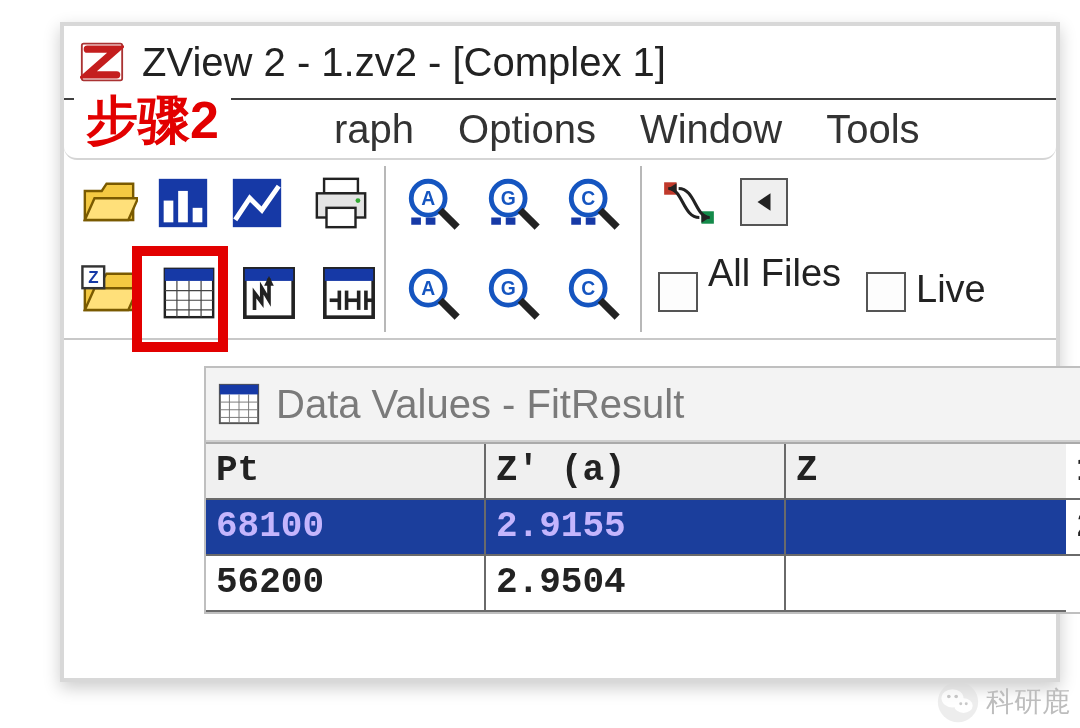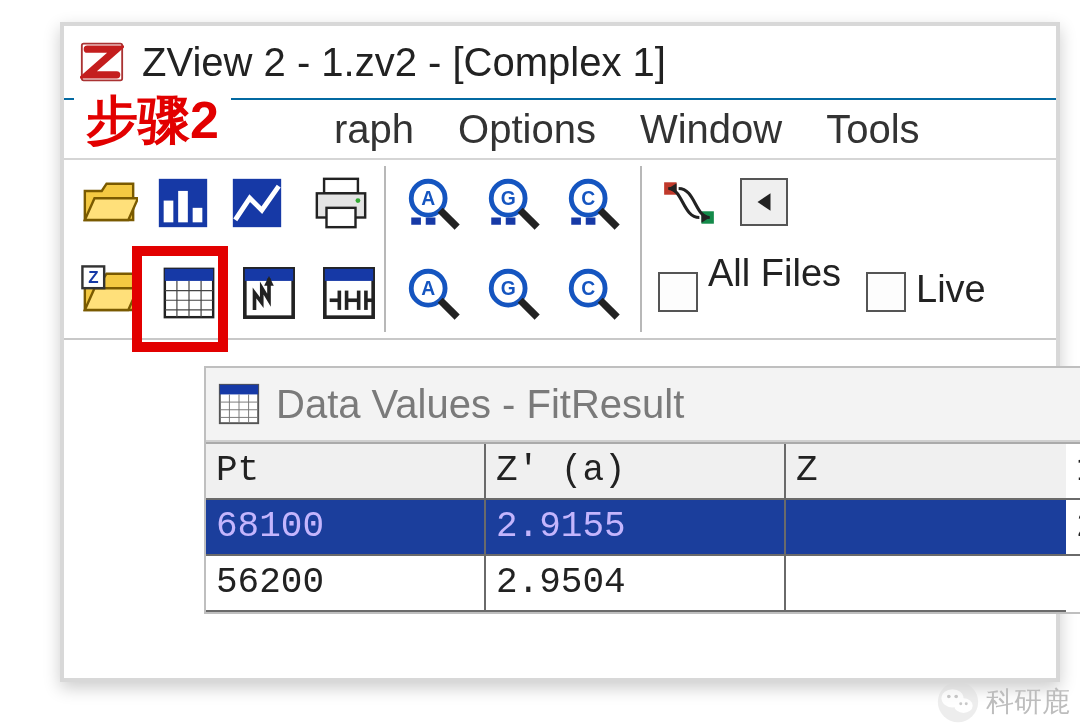--- a/index.html
+++ b/index.html
@@ -22,39 +22,40 @@
     background: #fff;
     box-shadow: 0 6px 16px rgba(0,0,0,.2);
     filter: blur(0.4px);
   }
   
   .titlebar {
     display: flex;
     align-items: center;
     height: 74px;
     padding-left: 10px;
-    border-bottom: 2px solid #0369a1;
+    border-bottom: 2px solid #404040;
     font-size: 40px;
     color: #222;
   }
   .app-icon {
     width: 44px; height: 44px;
     margin-right: 18px;
     margin-left: 6px;
   }
   
   .menubar {
     display: flex;
     align-items: center;
     height: 60px;
     font-size: 40px;
     color: #333;
     border-bottom: 2px solid #d5d5d5;
     padding-left: 270px;
     position: relative;
+    border-radius: 13px;
   }
   .menubar .menu-item { margin-right: 44px; white-space: nowrap; }
   .step-label {
     position: absolute;
     left: 10px;
     top: -12px;
     background: #fff;
     color: #e20000;
     font-weight: 700;
     font-size: 52px;
@@ -138,21 +139,21 @@
     display: grid;
     grid-template-columns: 280px 300px 280px 20px;
     background: #fff;
     border-top: 2px solid #aaa;
   }
   .cell {
     border-right: 2px solid #6a6a6a;
     border-bottom: 2px solid #6a6a6a;
     font-family: "Courier New", monospace;
     font-size: 36px;
-    font-weight: 400;
+    font-weight: 700;
     color: #222;
     padding: 6px 10px 8px 10px;
     height: 56px;
     display: flex;
     align-items: center;
     overflow: hidden;
   }
   .cell.head { background: #f0f0f0; }
   .cell.sel { background: #1b3e9c; color: #c4b5fd; }
   .cell.last { border-right: none; }

